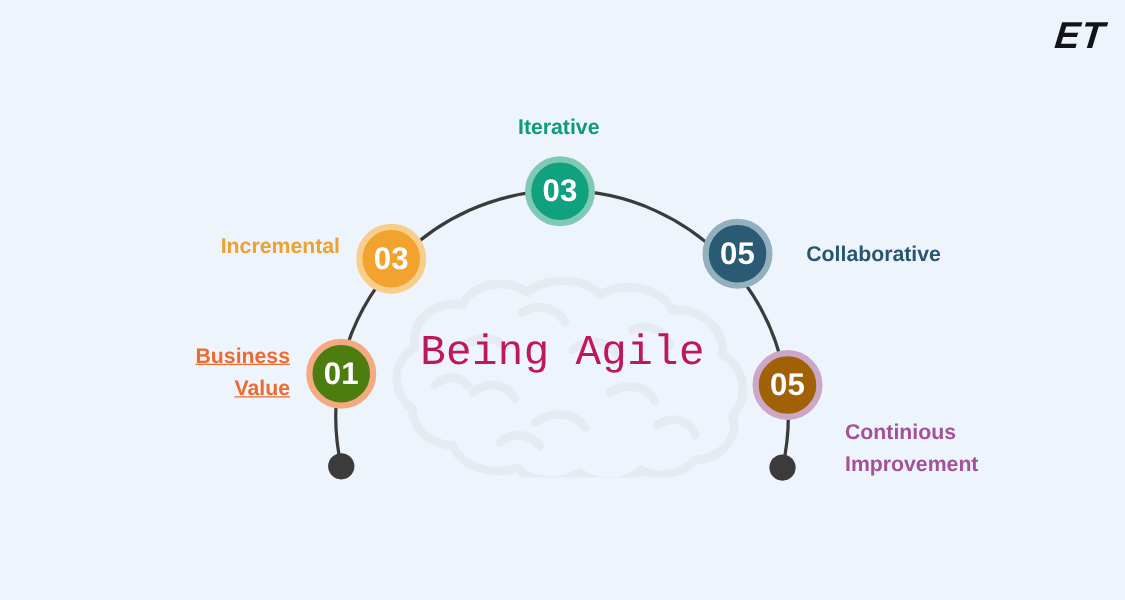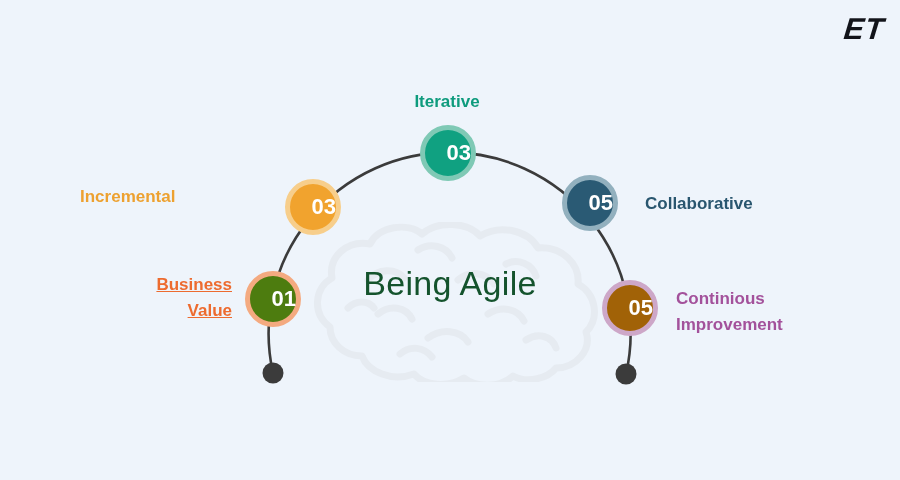--- a/index.html
+++ b/index.html
@@ -17,31 +17,31 @@
   .brain-svg { position:absolute; left:298px; top:222px; }
   .arc-svg  { position:absolute; left:0; top:0; }
   .title {
     position:absolute; left:300px; top:264px; width:300px;
     text-align:center; font-size:34px; font-weight:500;
     color:#1B1B1D; letter-spacing:0.3px;
   }
   .node {
     position:absolute; width:46px; height:46px;
     border:5px solid; border-radius:50%;
-    display:flex; align-items:center; justify-content:flex-end;
-    color:#FFFFFF; font-size:22px; font-weight:700;
+    display:flex; align-items:center; justify-content:center;
+    color:#FFFFFF; font-size:25px; font-weight:700;
   }
   .node-1 { left:245px; top:271px; }
   .node-2 { left:285px; top:179px; }
   .node-3 { left:420px; top:125px; }
   .node-4 { left:562px; top:175px; }
   .node-5 { left:602px; top:280px; }
   .label { position:absolute; font-size:17px; font-weight:700; line-height:26px; }
   .label-1 { left:60px;  top:272px; width:172px; text-align:right;text-decoration:underline; }
-  .label-2 { left:80px;  top:184px; width:192px; }
+  .label-2 { left:80px;  top:184px; width:192px; text-align:right; }
   .label-3 { left:347px; top:89px;  width:200px; text-align:center; }
   .label-4 { left:645px; top:191px; }
   .label-5 { left:676px; top:286px; }
 </style>
 </head>
 <body>
 
 <div class="canvas" style="background: rgb(238, 244, 251);">
 
   <svg class="brain-svg" width="310" height="160" viewBox="0 0 290 160" aria-hidden="true">
@@ -61,21 +61,21 @@
   </svg>
 
   <svg class="arc-svg" width="900" height="480" viewBox="0 0 900 480" aria-hidden="true">
     <path d="M 273 373 A 181 181 0 1 1 626 374" fill="none" stroke="#3B3B3B" stroke-width="2.6"></path>
     <circle cx="273" cy="373" r="10.5" fill="#3B3B3B"></circle>
     <circle cx="626" cy="374" r="10.5" fill="#3B3B3B"></circle>
   </svg>
 
   <div class="logo" style="color: rgb(18, 20, 26);">ET</div>
 
-  <div class="title" style="color: #14532d;">Being Agile</div>
+  <div class="title" style="color: #be185d; font-family: Liberation Mono, monospace;">Being Agile</div>
 
   <div class="node node-1" style="background-color: #4d7c0f; border-color: rgb(244, 170, 128);">
     <span>01</span>
   </div>
   <div class="node node-2" style="background-color: rgb(241, 163, 46); border-color: rgb(247, 206, 139);">
     <span>03</span>
   </div>
   <div class="node node-3" style="background-color: rgb(16, 161, 129); border-color: rgb(127, 201, 181);">
     <span>03</span>
   </div>
@@ -86,18 +86,18 @@
     <span>05</span>
   </div>
 
   <div class="label label-1" style="color: rgb(237, 107, 47);">
     <div>Business</div>
     <div>Value</div>
   </div>
   <div class="label label-2" style="color: rgb(237, 161, 48);">Incremental</div>
   <div class="label label-3" style="color: rgb(14, 155, 125);">Iterative</div>
   <div class="label label-4" style="color: rgb(41, 86, 111);">Collaborative</div>
-  <div class="label label-5" style="color: rgb(163, 81, 155);">
+  <div class="label label-5" style="color: rgb(163, 81, 155); margin-top: 47px;">
     <div>Continious</div>
     <div>Improvement</div>
   </div>
 
 </div>
 
 </body></html>

